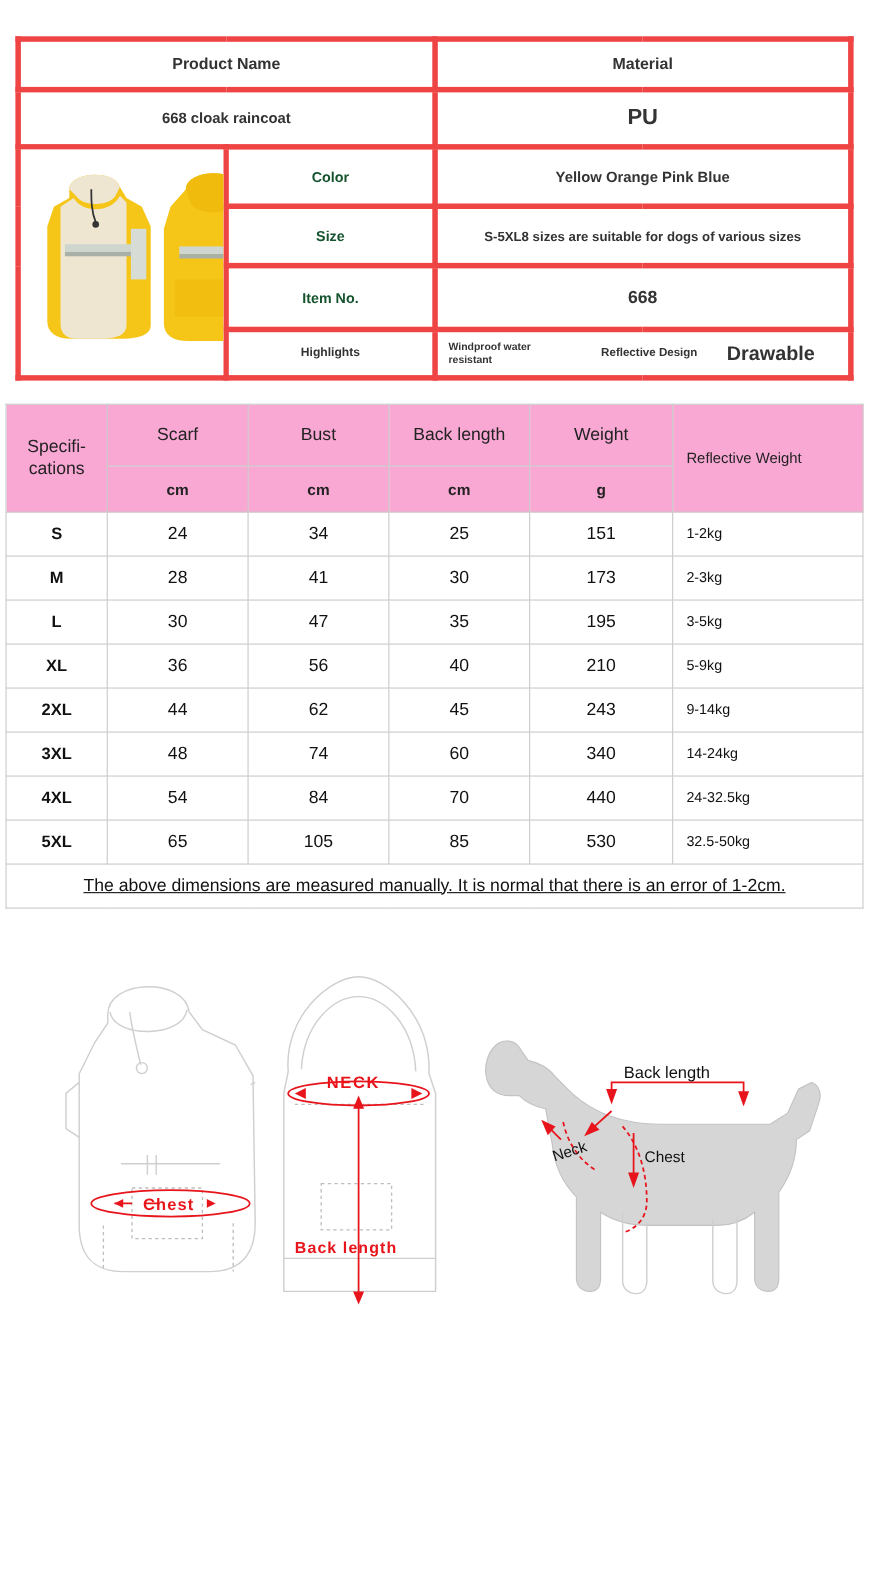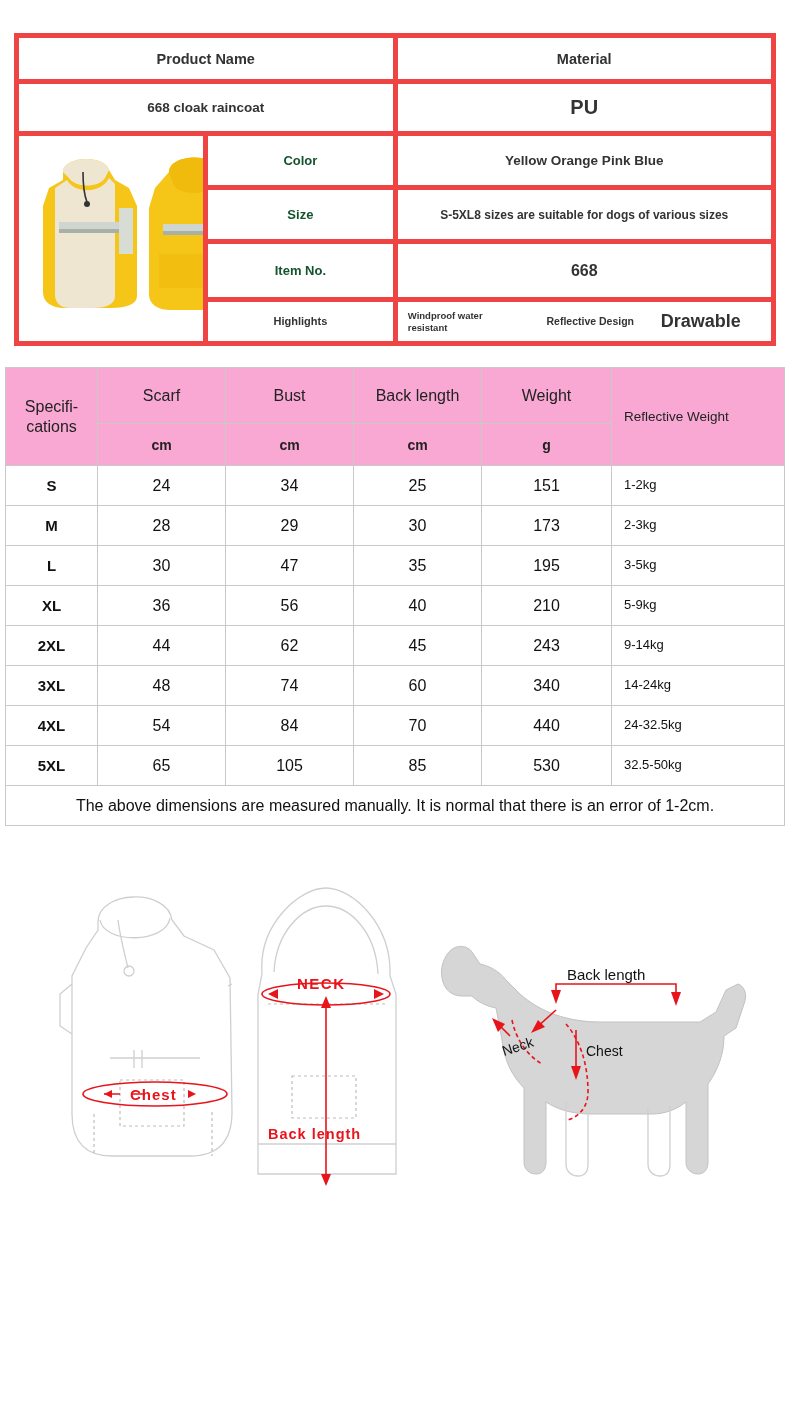--- a/index.html
+++ b/index.html
@@ -109,20 +109,21 @@
   .size-table .spec-cell { font-size: 16px; line-height: 1.25; }
   .size-table .rec-cell { font-size: 13.5px; line-height: 1.3; text-align: left; padding-left: 12px;}
   .size-table tbody td { height: 40px; font-size: 16px; color: #111; background: #fff; }
   .size-table tbody td.sz { font-weight: bold; font-size: 15px; }
   .size-table tbody td.rw { font-size: 13px; }
   .note-row td {
     height: 38px;
     font-size: 10.5px;
     color: #444;
     border: 1px solid #c9c9c9;
+    text-decoration: underline;
   }
 
   
   .diagrams {
     position: relative;
     width: 790px;
     height: 360px;
     margin-top: 18px;
   }
   .diagrams svg { display: block; }
@@ -227,21 +228,21 @@
         <td class="sz">S</td>
         <td>24</td>
         <td>34</td>
         <td>25</td>
         <td>151</td>
         <td class="rw rec-cell">1-2kg</td>
       </tr>
       <tr>
         <td class="sz">M</td>
         <td>28</td>
-        <td>29</td>
+        <td>41</td>
         <td>30</td>
         <td>173</td>
         <td class="rw rec-cell">2-3kg</td>
       </tr>
       <tr>
         <td class="sz">L</td>
         <td>30</td>
         <td>47</td>
         <td>35</td>
         <td>195</td>

